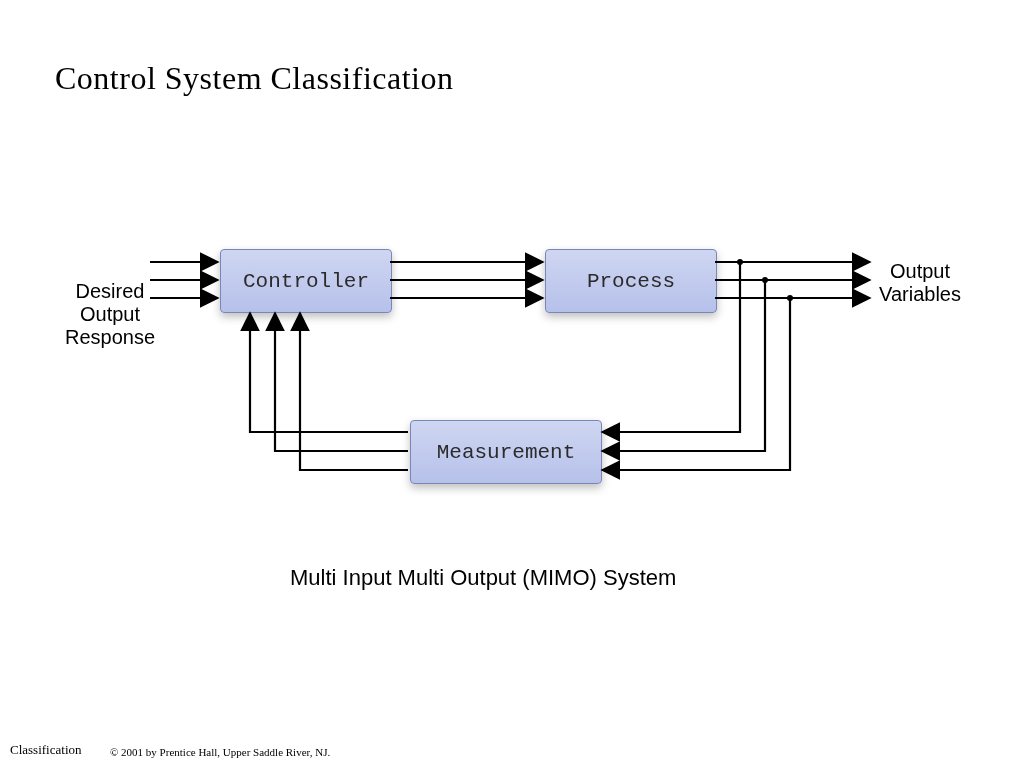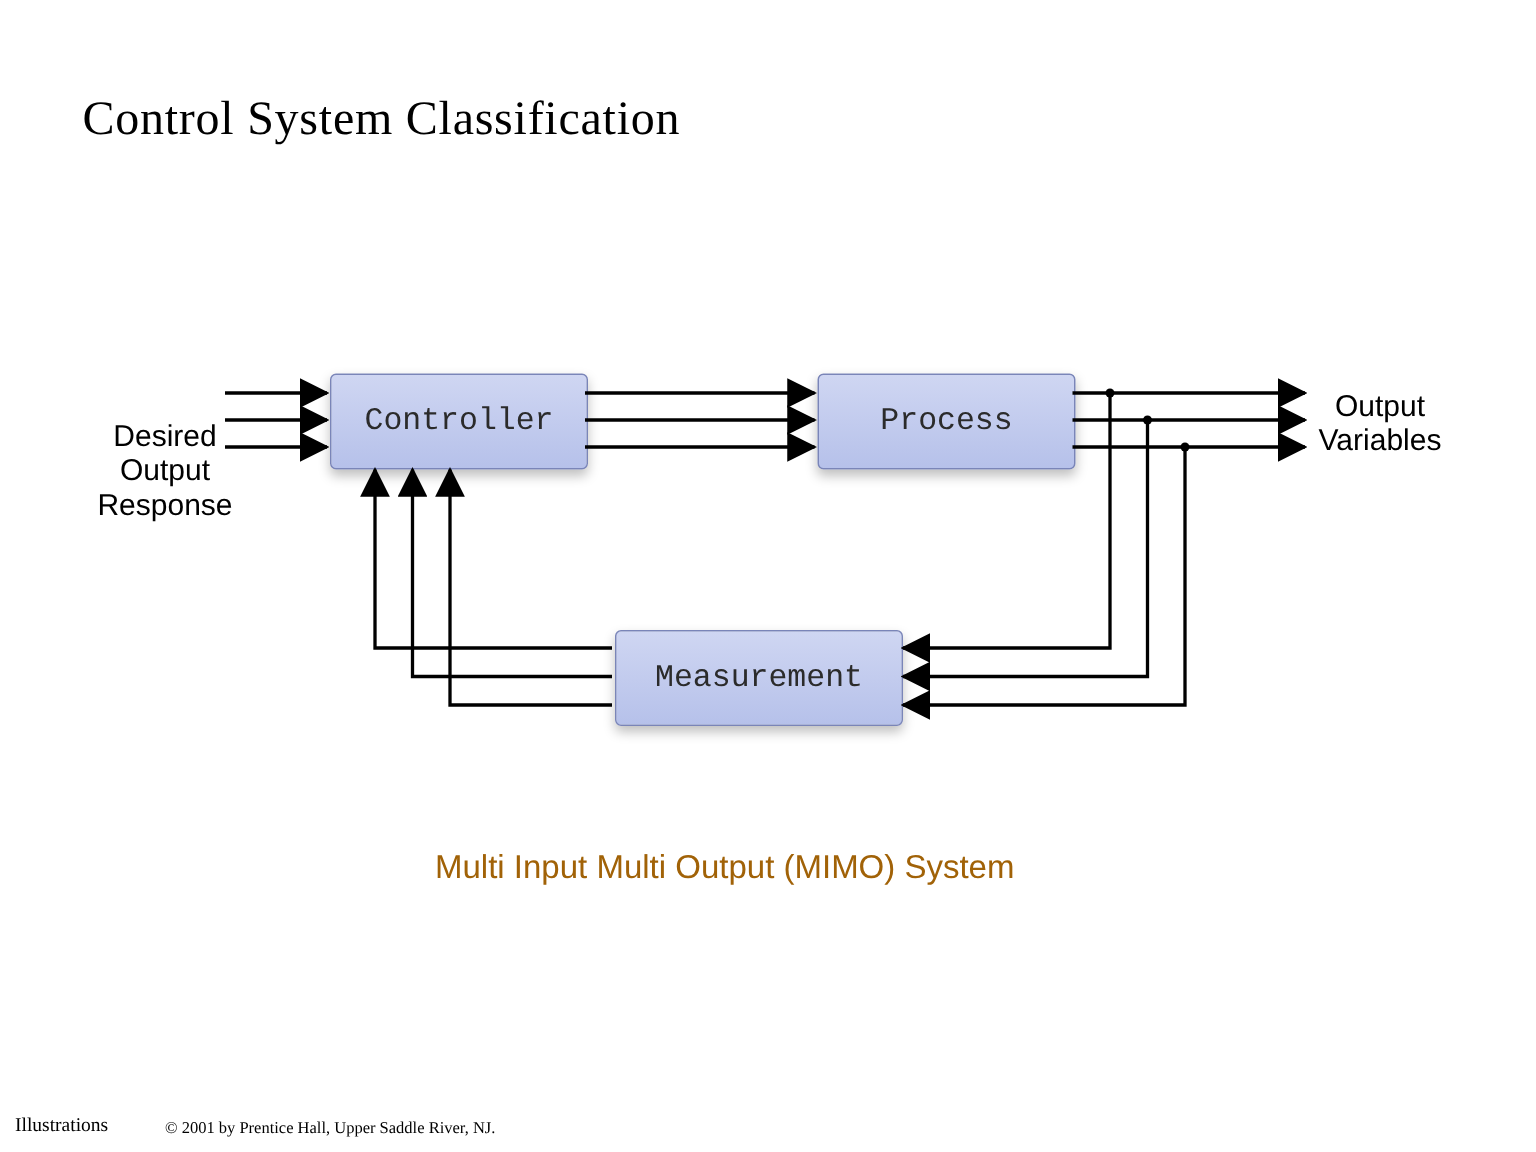--- a/index.html
+++ b/index.html
@@ -29,21 +29,21 @@
     font-family: Arial, Helvetica, sans-serif;
     font-size: 20px;
     color: #000;
     text-align: center;
     line-height: 1.15;
   }
   .caption {
     position: absolute;
     font-family: Arial, Helvetica, sans-serif;
     font-size: 22px;
-    color: #a16207;
+    color: #000000;
   }
   .box {
     position: absolute;
     background: linear-gradient(#cfd6f2, #b6c1ea);
     border: 1px solid #7a85b8;
     border-radius: 4px;
     box-shadow: 0 4px 8px rgba(0,0,0,0.25);
     font-family: Liberation Mono, monospace;
     font-size: 21px;
     color: #2b2b2b;
@@ -84,21 +84,21 @@
   <div class="label" style="left:875px; top:260px; width:90px;">Output<br>Variables</div>
 
   <div class="box" style="left:220px; top:249px; width:170px; height:62px;">Controller</div>
 
   <div class="box" style="left:410px; top:420px; width:190px; height:62px;">Measurement</div>
 
   <div class="box" style="left:545px; top:249px; width:170px; height:62px;">Process</div>
 
   <div class="caption" style="left:290px; top:565px;">Multi Input Multi Output (MIMO) System</div>
 
-  <div class="footer-left">Illustrations</div>
+  <div class="footer-left">Classification</div>
   <div class="footer-copy">© 2001 by Prentice Hall, Upper Saddle River, NJ.</div>
 
   <svg class="diagram" viewBox="0 0 1024 768">
     <defs>
       <marker id="arrow" viewBox="0 0 12 12" refX="11" refY="6" markerWidth="9" markerHeight="9" orient="auto-start-reverse">
         <path d="M 0 0 L 12 6 L 0 12 z" fill="#000"></path>
       </marker>
     </defs>
     <g stroke="#000" stroke-width="2.2" fill="none">
 

